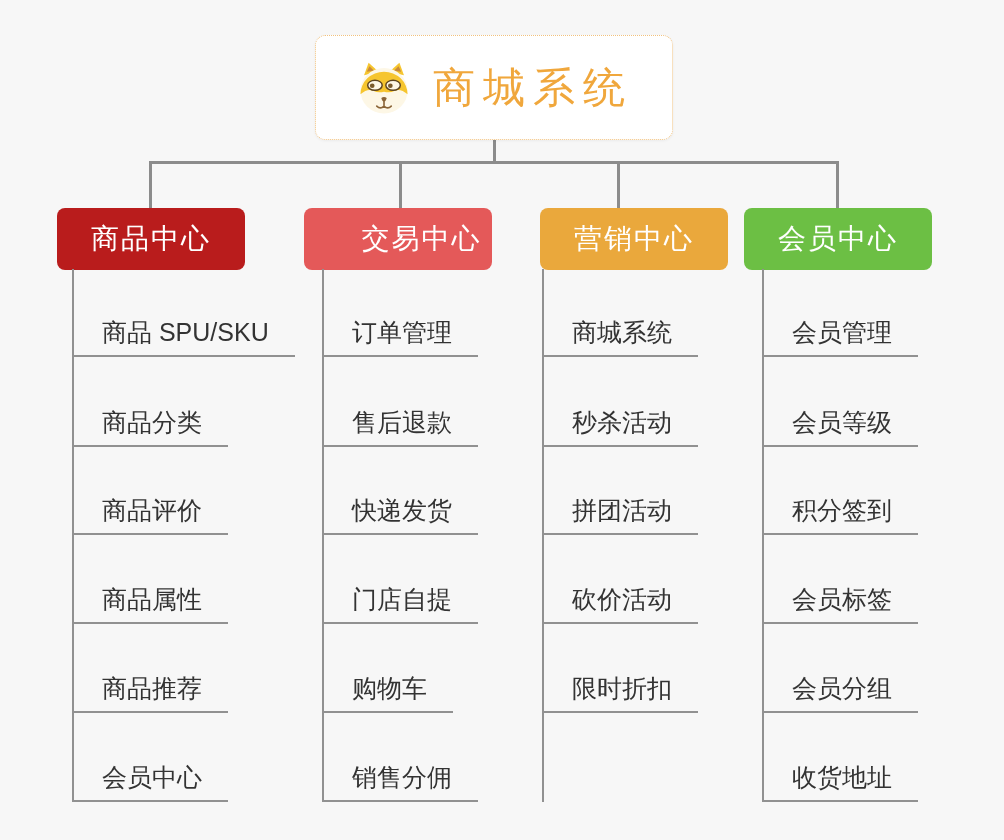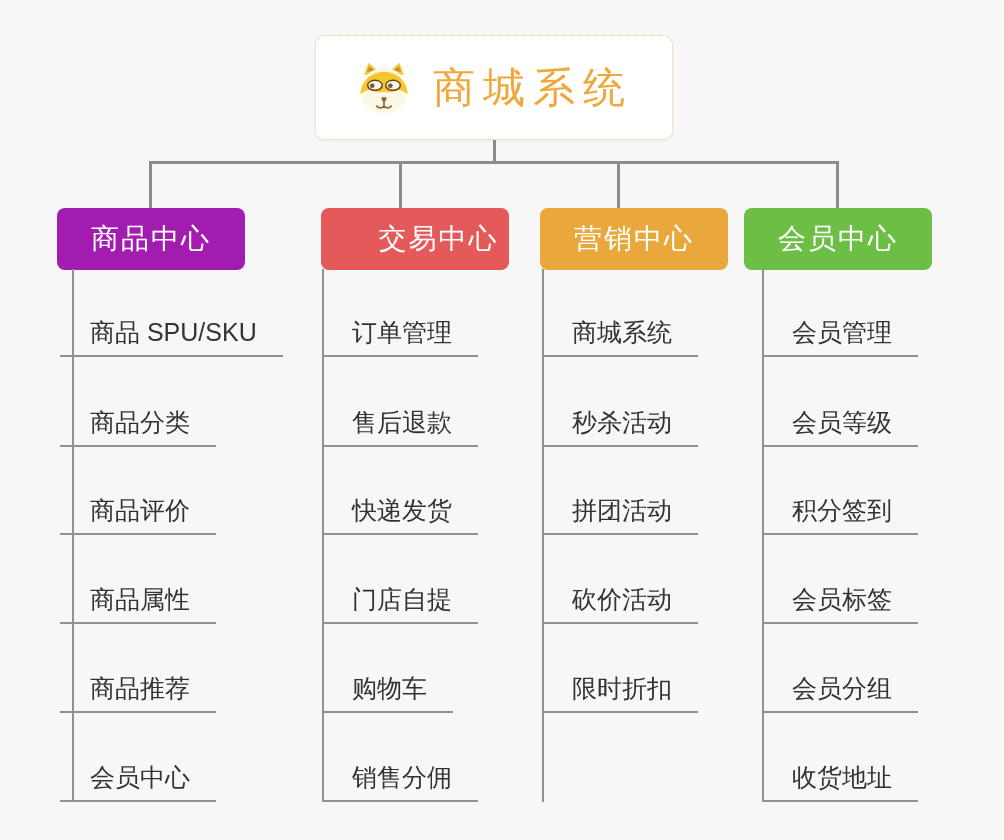--- a/index.html
+++ b/index.html
@@ -48,22 +48,22 @@
     position: absolute; top: 208px;
     width: 188px; height: 62px;
     border-radius: 8px;
     display: flex; align-items: center; justify-content: center;
     color: #ffffff;
     font-size: 28px;
     letter-spacing: 2px;
     white-space: nowrap;
     cursor: pointer;
   }
-  .b0 { left: 57px;  background: #a21caf; }
-  .b1 { left: 321px; background: #e45959; padding-left: 47px; }
+  .b0 { left: 57px;  background: #b91c1c; }
+  .b1 { left: 304px; background: #e45959; padding-left: 47px; }
   .b2 { left: 524px; background: #eaa83c; margin-left: 16px; }
   .b3 { left: 744px; background: #6cbf44; }
 
   
   .trunk { position: absolute; top: 269px; width: 2px; height: 533px; background: #919191; }
   .t0 { left: 72px; }
   .t1 { left: 322px; }
   .t2 { left: 542px; }
   .t3 { left: 762px; }
 
@@ -71,21 +71,21 @@
   .leaf {
     position: absolute;
     font-size: 25px;
     color: #333333;
     line-height: 34px;
     padding: 0 26px 6px 30px;
     border-bottom: 2px solid #919191;
     white-space: nowrap;
     cursor: pointer;
   }
-  .c0 { left: 60px; }
+  .c0 { left: 72px; }
   .c1 { left: 322px; }
   .c2 { left: 542px; }
   .c3 { left: 762px; }
   .r0 { top: 315px; }
   .r1 { top: 405px; }
   .r2 { top: 493px; }
   .r3 { top: 582px; }
   .r4 { top: 671px; }
   .r5 { top: 760px; }
 </style>

